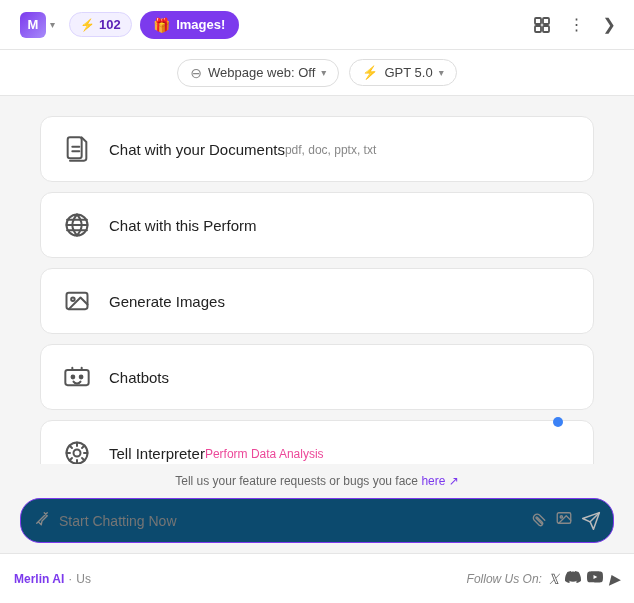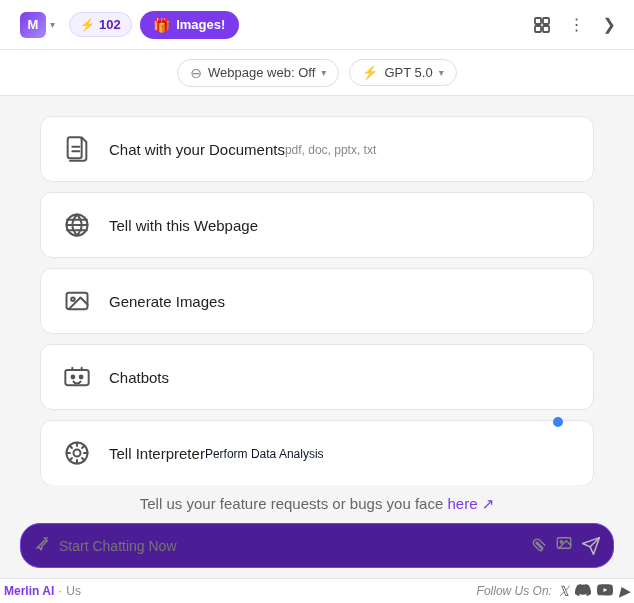--- a/index.html
+++ b/index.html
@@ -180,54 +180,54 @@
       font-size: 15px;
       font-weight: 500;
       color: #222;
     }
     .feature-subtitle {
       font-size: 12px;
       color: #888;
       margin-top: 2px;
     }
     .feature-subtitle.green {
-      color: #0f172a;
+      color: #ec4899;
     }
     .new-dot {
       position: absolute;
       top: -4px;
       right: 30px;
       width: 10px;
       height: 10px;
       background: #3b82f6;
       border-radius: 50%;
     }
 
     
     .footer-area {
       background: #f5f5f5;
       padding: 10px 20px 0;
     }
     .feedback-text {
       text-align: center;
-      font-size: 15px;
+      font-size: 12px;
       color: #666;
       margin-bottom: 10px;
     }
     .feedback-text a {
       color: #7c3aed;
       text-decoration: none;
     }
 
     
     .chat-input-container {
       display: flex;
       align-items: center;
       gap: 8px;
-      background: #4c1d95;
+      background: #0c4a6e;
       border: 1.5px solid #7c3aed;
       border-radius: 20px;
       padding: 10px 12px;
       margin: 0 0 10px;
     }
     .chat-pin-icon {
       color: #888;
       font-size: 18px;
       cursor: pointer;
     }
@@ -259,22 +259,22 @@
       align-items: center;
     }
 
     
     .bottom-bar {
       display: flex;
       align-items: center;
       justify-content: space-between;
       background: #fff;
       border-top: 1px solid #e5e5e5;
-      padding: 8px 4px;
-      height: 25px;
+      padding: 8px 14px;
+      height: 50px;
     }
     .bottom-left {
       display: flex;
       align-items: center;
       gap: 4px;
       font-size: 12px;
       color: #888;
     }
     .brand-name {
       font-weight: 700;
@@ -370,21 +370,21 @@
       <svg width="28" height="28" viewBox="0 0 24 24" fill="none" stroke="#555" stroke-width="1.7" stroke-linecap="round" stroke-linejoin="round">
         <circle cx="12" cy="12" r="9"></circle>
         <path d="M12 3c-2.5 3-4 5.5-4 9s1.5 6 4 9"></path>
         <path d="M12 3c2.5 3 4 5.5 4 9s-1.5 6-4 9"></path>
         <line x1="3" y1="12" x2="21" y2="12"></line>
         <line x1="3.5" y1="7.5" x2="20.5" y2="7.5"></line>
         <line x1="3.5" y1="16.5" x2="20.5" y2="16.5"></line>
       </svg>
     </div>
     <div class="feature-text">
-      <span class="feature-title">Tell with this Webpage</span>
+      <span class="feature-title">Chat with this Perform</span>
     </div>
   </div>
 
   <div class="feature-card">
     <div class="feature-icon">
       <svg width="28" height="28" viewBox="0 0 24 24" fill="none" stroke="#555" stroke-width="1.7" stroke-linecap="round" stroke-linejoin="round">
         <rect x="3" y="5" width="18" height="14" rx="2"></rect>
         <circle cx="8.5" cy="10.5" r="1.5"></circle>
         <path d="M21 15l-6-6L5 19"></path>
       </svg>

